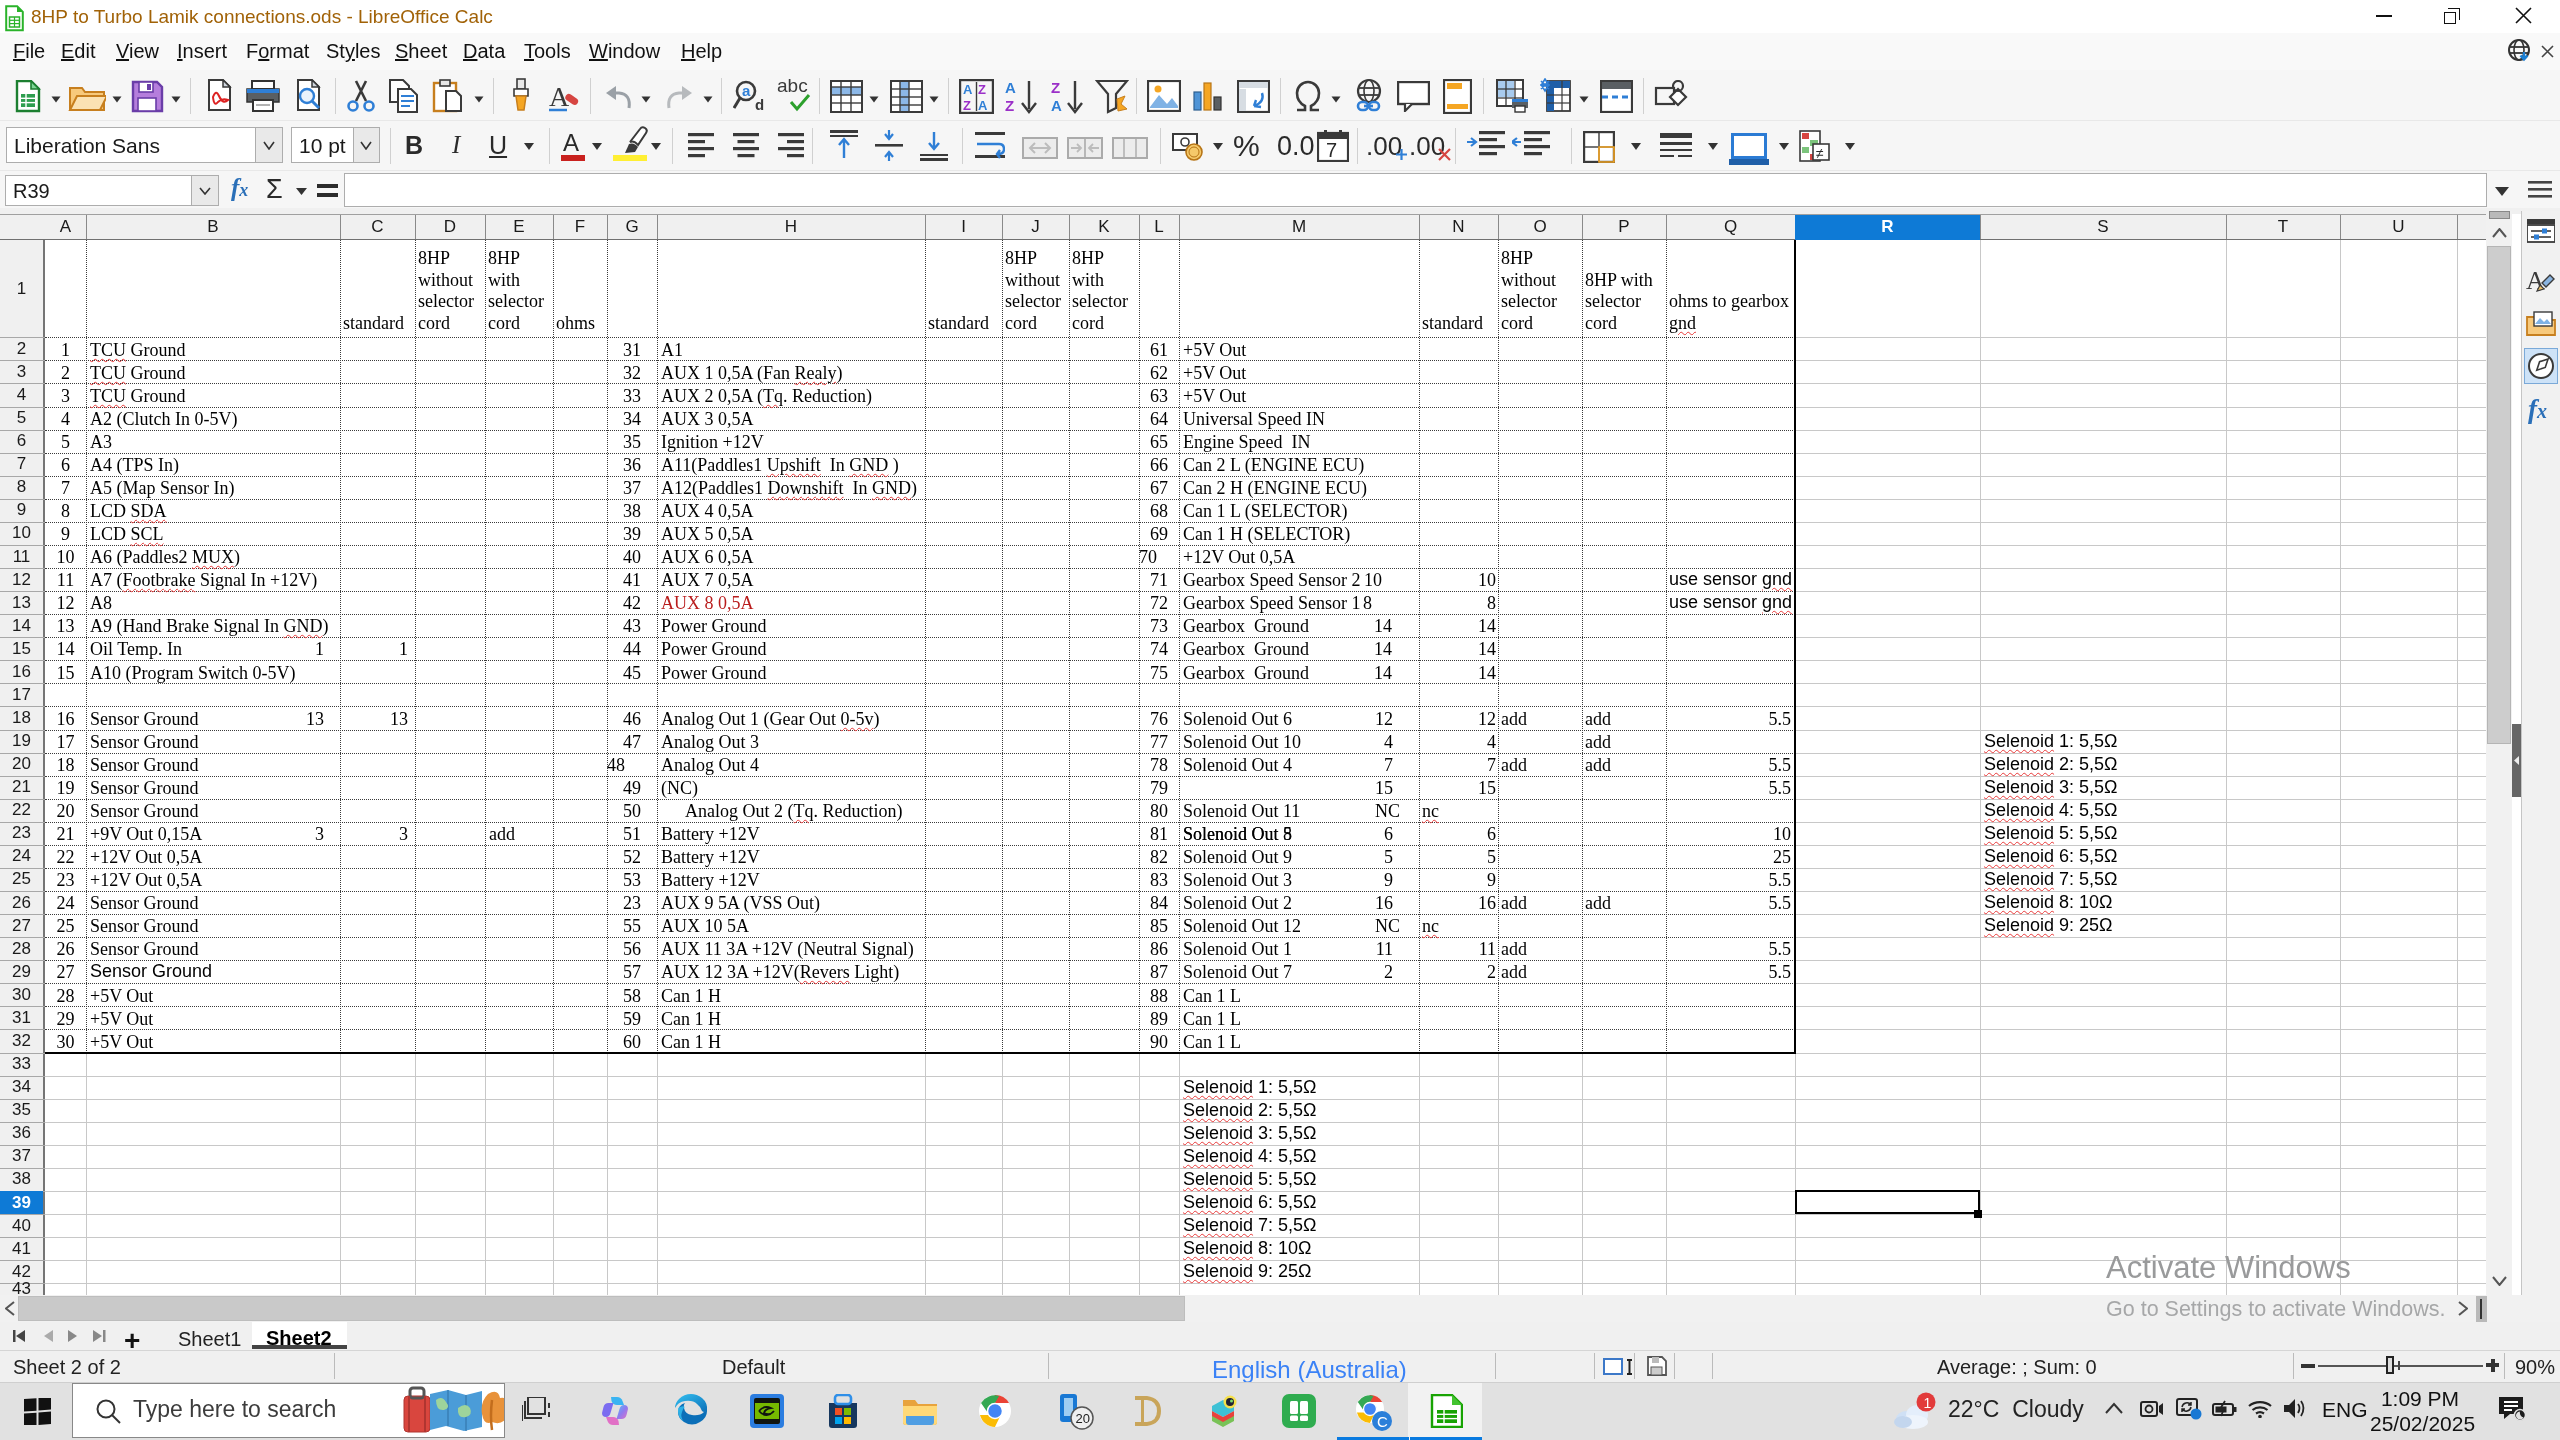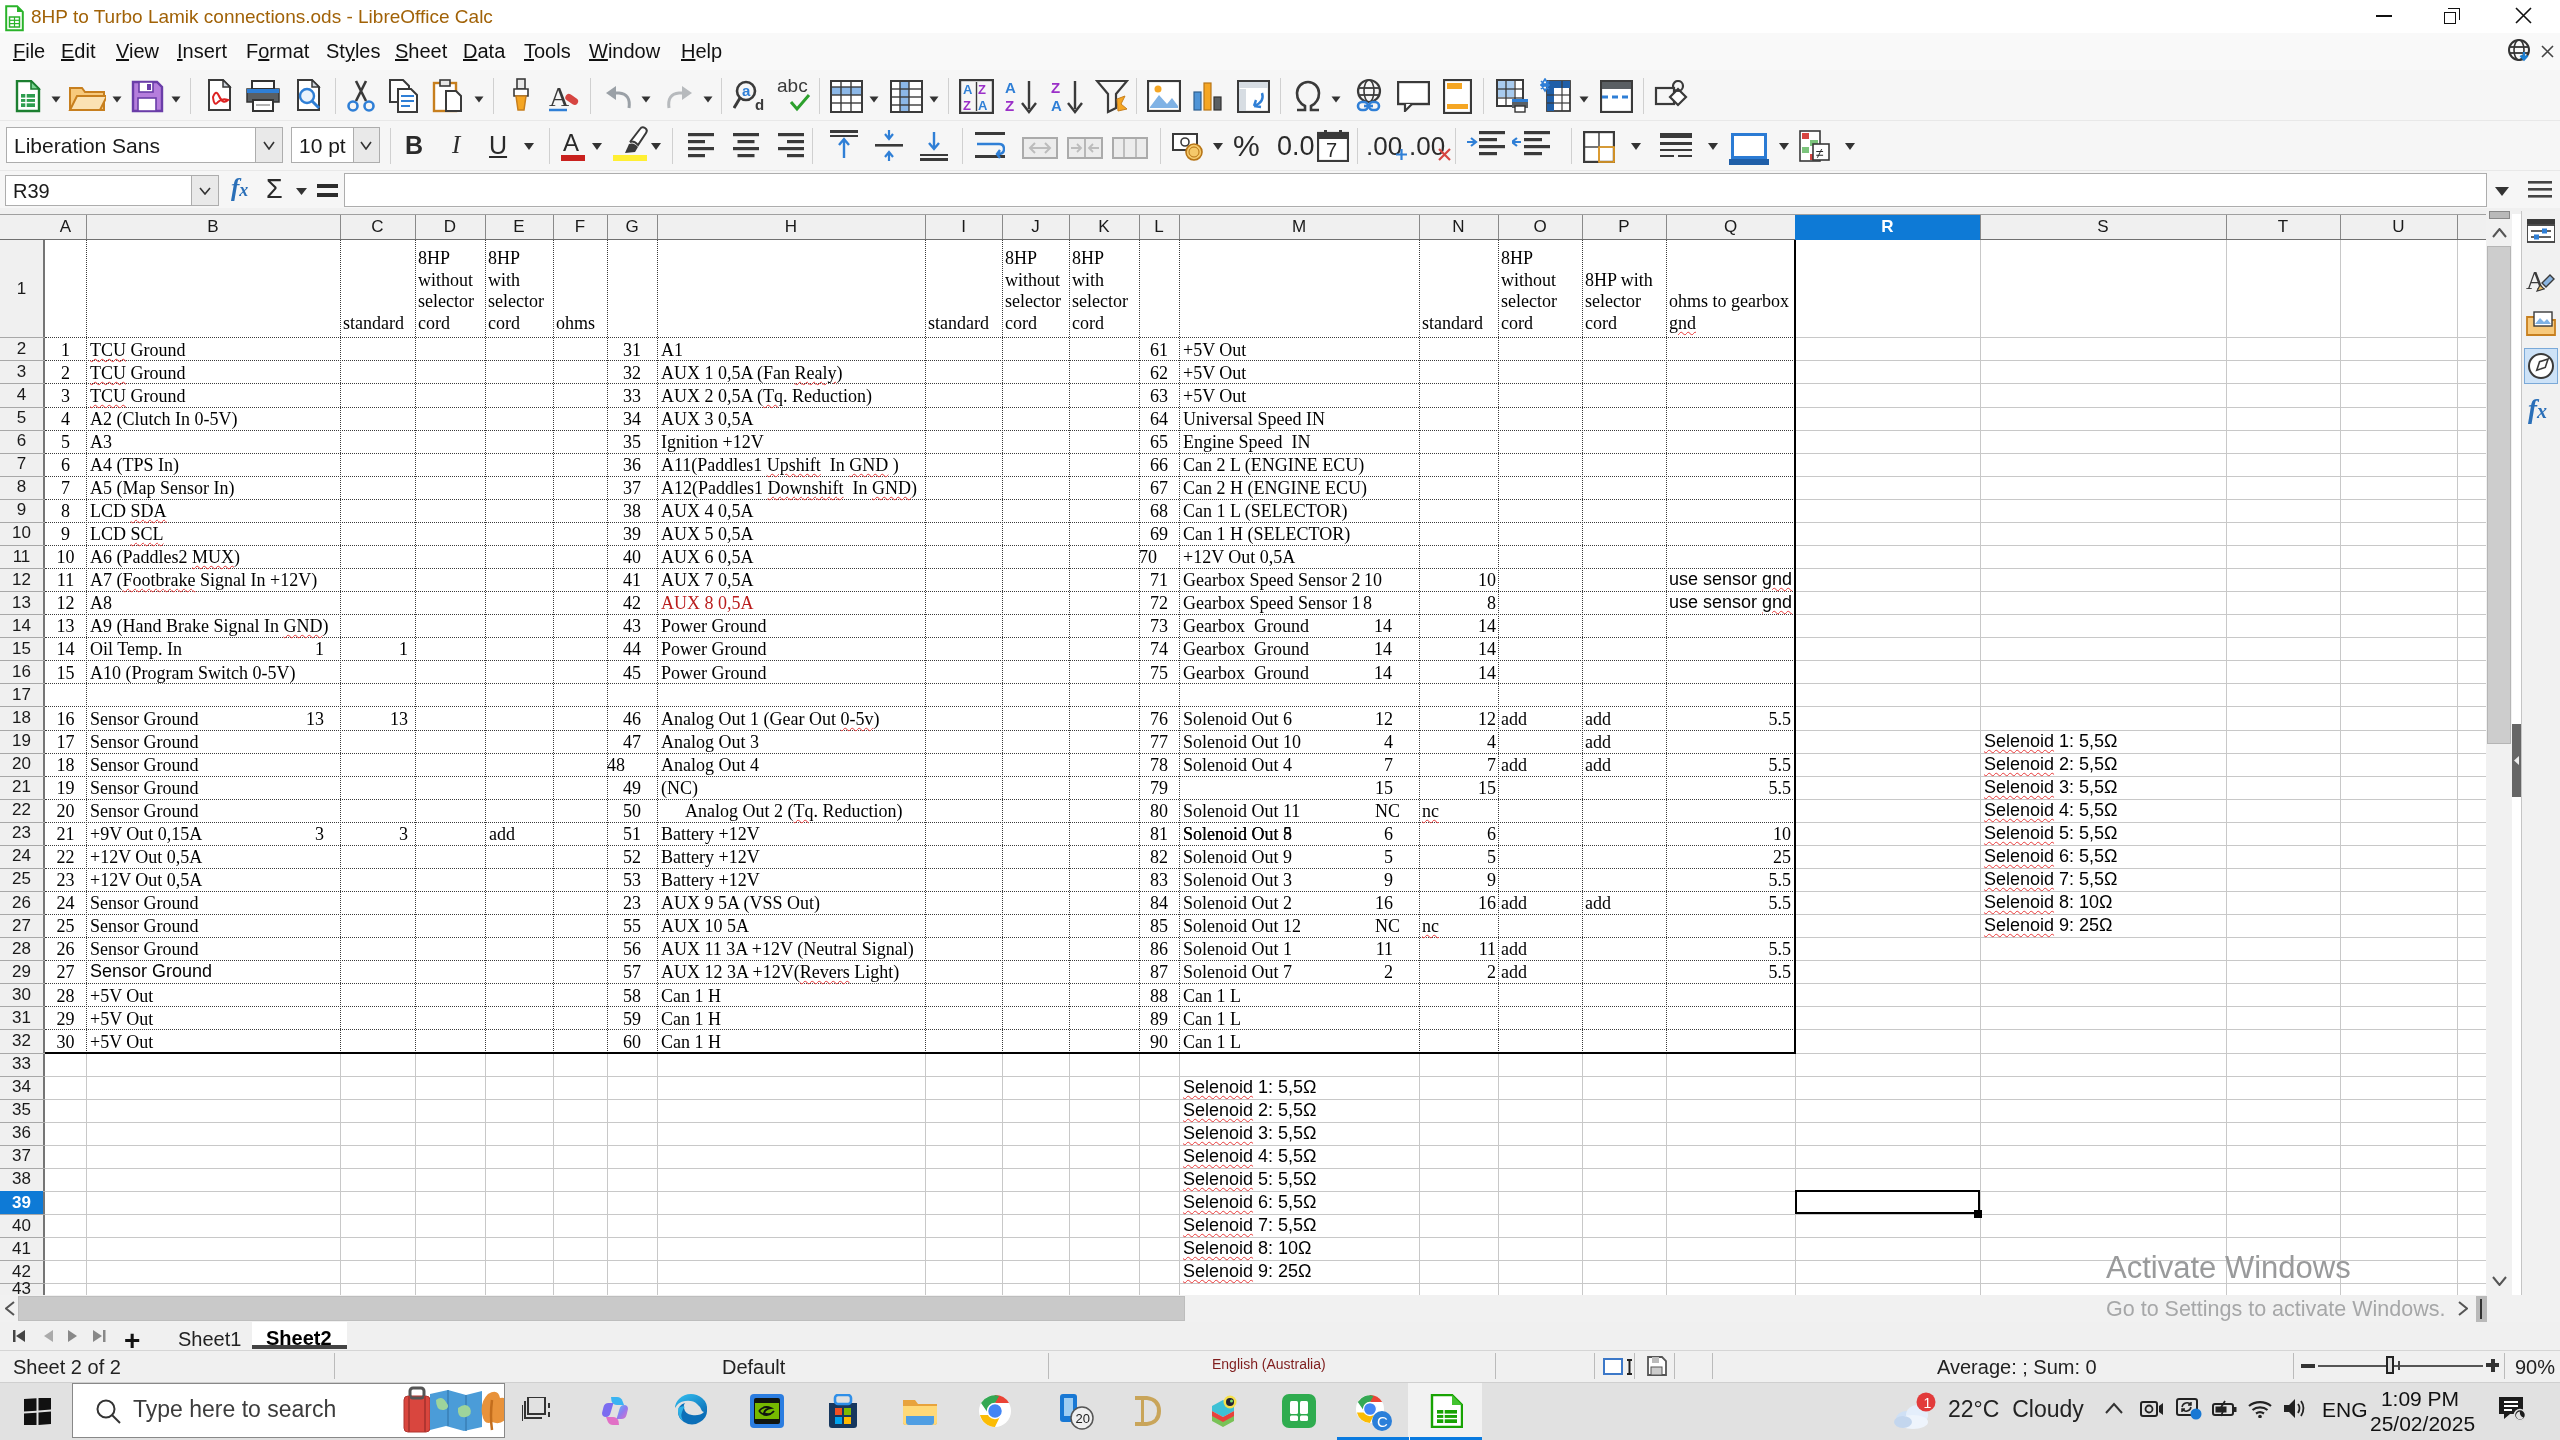--- a/index.html
+++ b/index.html
@@ -1054,21 +1054,21 @@
 <div class="abs" style="left:124px;top:1325px;font-size:28px;font-weight:bold;color:#111">+</div>
 <div class="abs" style="left:178px;top:1328px;font-size:20px;color:#222">Sheet1</div>
 <div class="abs" style="left:252px;top:1322px;width:95px;height:24px;background:#fff"></div>
 <div class="abs" style="left:266px;top:1327px;font-size:20px;font-weight:bold;color:#000">Sheet2</div>
 <div class="abs" style="left:252px;top:1345px;width:95px;height:4px;background:#444"></div>
 <div class="abs" style="left:0;top:1350px;width:2560px;height:32px;background:#f0f0f0;border-top:1px solid #d5d5d5"></div>
 <div class="abs" style="left:13px;top:1356px;font-size:20px;color:#222">Sheet 2 of 2</div>
 <div class="abs" style="left:334px;top:1353px;width:1px;height:26px;background:#bbb"></div>
 <div class="abs" style="left:722px;top:1356px;font-size:20px;color:#222">Default</div>
 <div class="abs" style="left:1048px;top:1353px;width:1px;height:26px;background:#bbb"></div>
-<div class="abs" style="left:1212px;top:1356px;font-size:14px;color:#7f1d1d">English (Australia)</div>
+<div class="abs" style="left:1212px;top:1356px;font-size:24px;color:#3b82f6">English (Australia)</div>
 <div class="abs" style="left:1495px;top:1353px;width:1px;height:26px;background:#bbb"></div>
 <svg class="abs" style="left:1603px;top:1358px" width="30" height="18" viewBox="0 0 30 18">
     <rect x="1" y="1" width="18" height="15" fill="#fff" stroke="#3c78c8" stroke-width="2"></rect>
     <path d="M24 2 h5 M26.5 2 v14 M24 16 h5" stroke="#222" stroke-width="2" fill="none"></path>
   </svg>
 <div class="abs" style="left:1594px;top:1353px;width:1px;height:26px;background:#bbb"></div>
 <div class="abs" style="left:1634px;top:1353px;width:1px;height:26px;background:#bbb"></div>
 <svg class="abs" style="left:1647px;top:1356px" width="20" height="20" viewBox="0 0 20 20">
     <path d="M1 1 h14 l4 4 v14 h-18 z" fill="#fff" stroke="#555" stroke-width="1.8"></path>
     <rect x="5" y="1" width="7" height="6" fill="#bbb"></rect>

